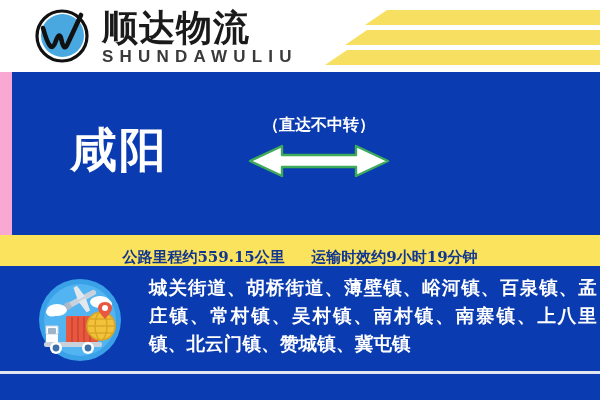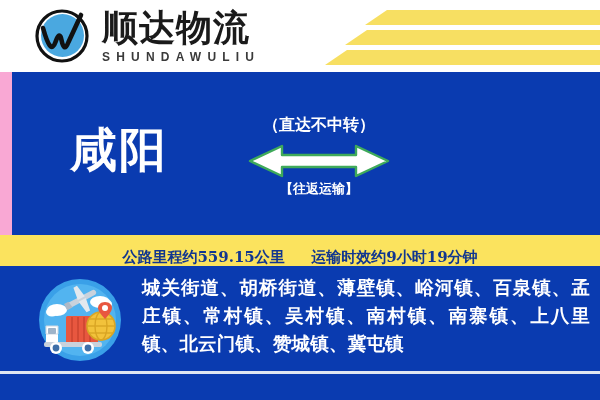--- a/index.html
+++ b/index.html
@@ -48,21 +48,21 @@
     font-family: "DejaVu Sans", sans-serif;
     font-size: 36px;
     font-weight: 700;
     color: #1a1a1a;
     letter-spacing: 1px;
     line-height: 40px;
     white-space: nowrap;
   }
   .logo-en {
     font-family: "Liberation Sans", sans-serif;
-    font-size: 12px;
+    font-size: 17px;
     font-weight: 700;
     color: #3a3a3a;
     letter-spacing: 6.2px;
     line-height: 14px;
     margin-top: 2px;
     white-space: nowrap;
   }
 
   .stripes {
     position: absolute;
@@ -166,21 +166,21 @@
   }
   .cov-icon {
     position: absolute;
     left: 36px;
     top: 10px;
     width: 88px;
     height: 88px;
   }
   .cov-text {
     position: absolute;
-    left: 142px;
+    left: 149px;
     top: 8px;
     width: 448px;
     font-family: "DejaVu Serif", serif;
     font-size: 18.5px;
     font-weight: 700;
     color: #ffffff;
     line-height: 28px;
     text-align: justify;
     letter-spacing: 0.2px;
   }
@@ -236,21 +236,20 @@
 
     <div class="city origin">咸阳</div>
 
     <div class="mid">
       <div class="mid-top">（直达不中转）</div>
       <div class="arrow-box">
         <svg width="150" height="40" viewBox="0 0 150 40">
           <polygon points="6,23 38,8 38,17 112,17 112,8 144,23 112,38 112,29 38,29 38,38" fill="#ffffff" stroke="#3faa5a" stroke-width="2.4" stroke-linejoin="round"></polygon>
         </svg>
       </div>
-      <div class="mid-bottom">【往返运输】</div>
     </div>
 
 
   </div>
 
   <div class="info-band">
     <div class="info-text">
       <span>公路里程约559.15公里</span>
       <span class="info-gap"></span>
       <span>运输时效约9小时19分钟</span>

